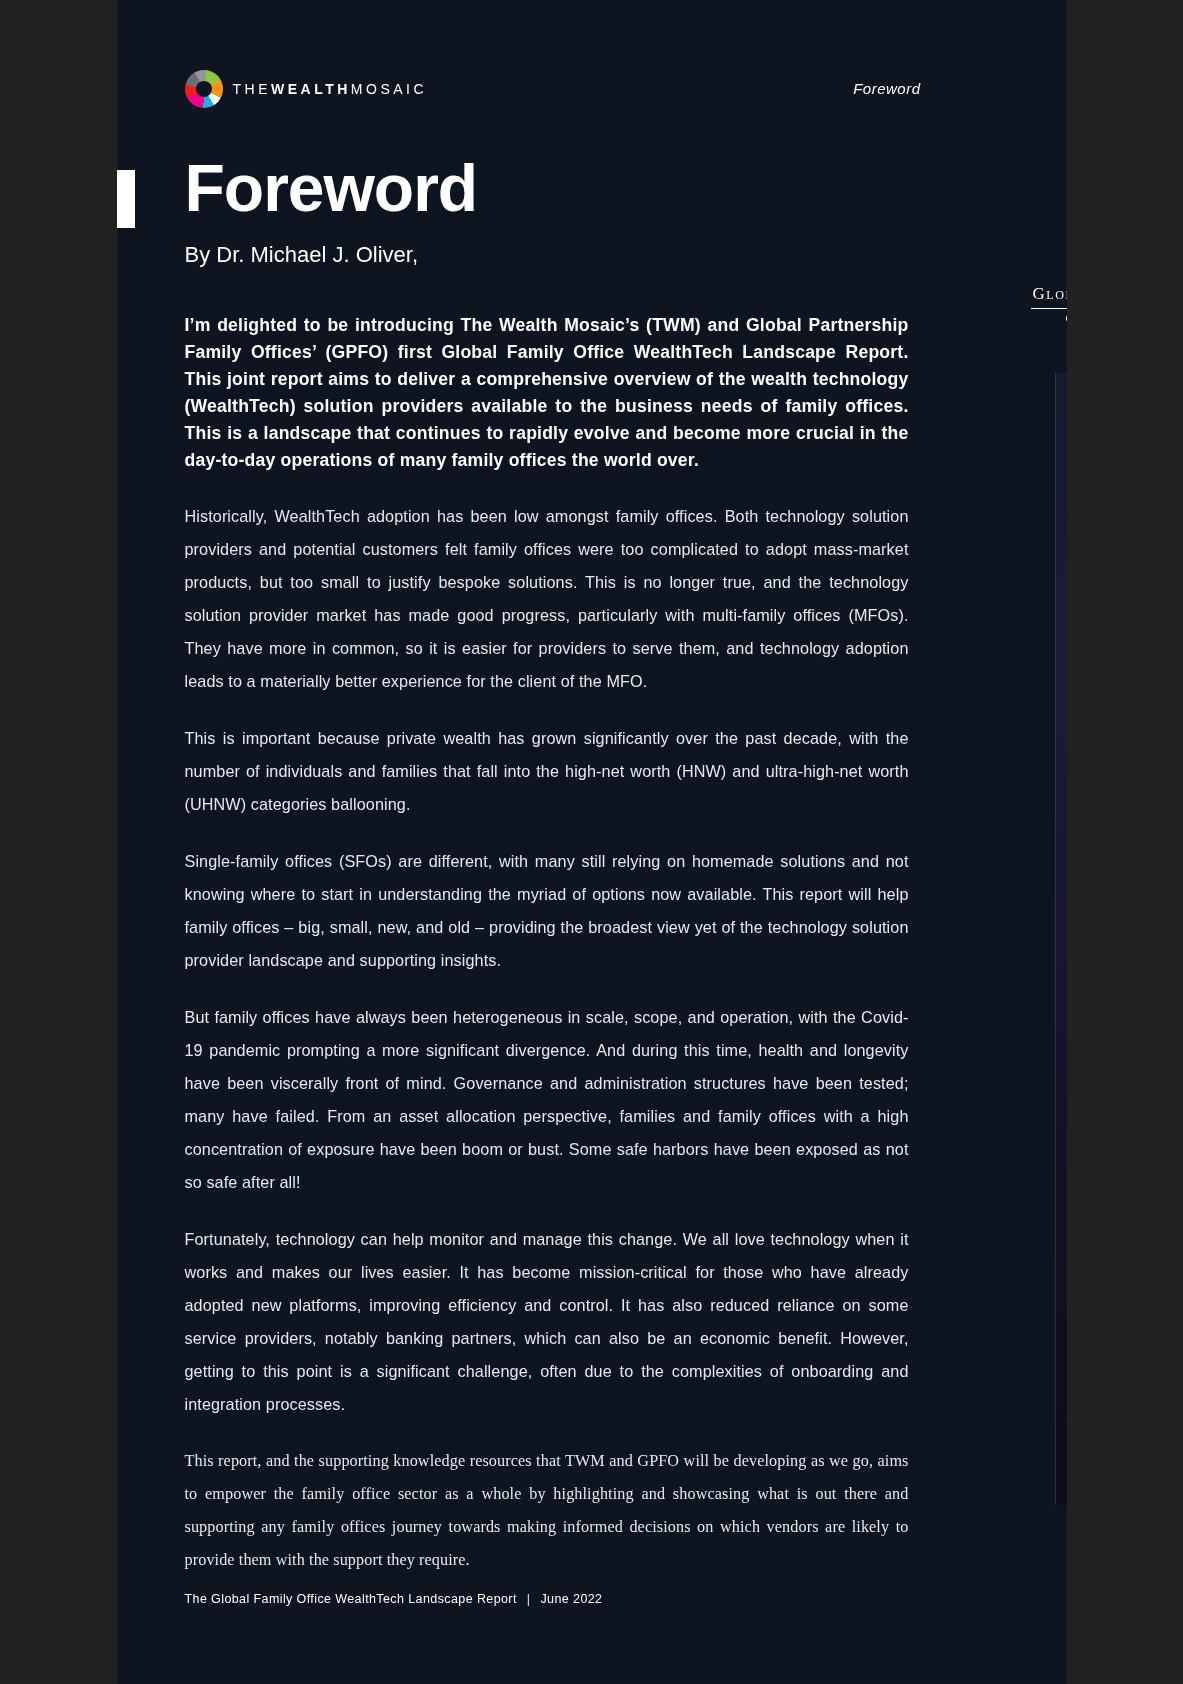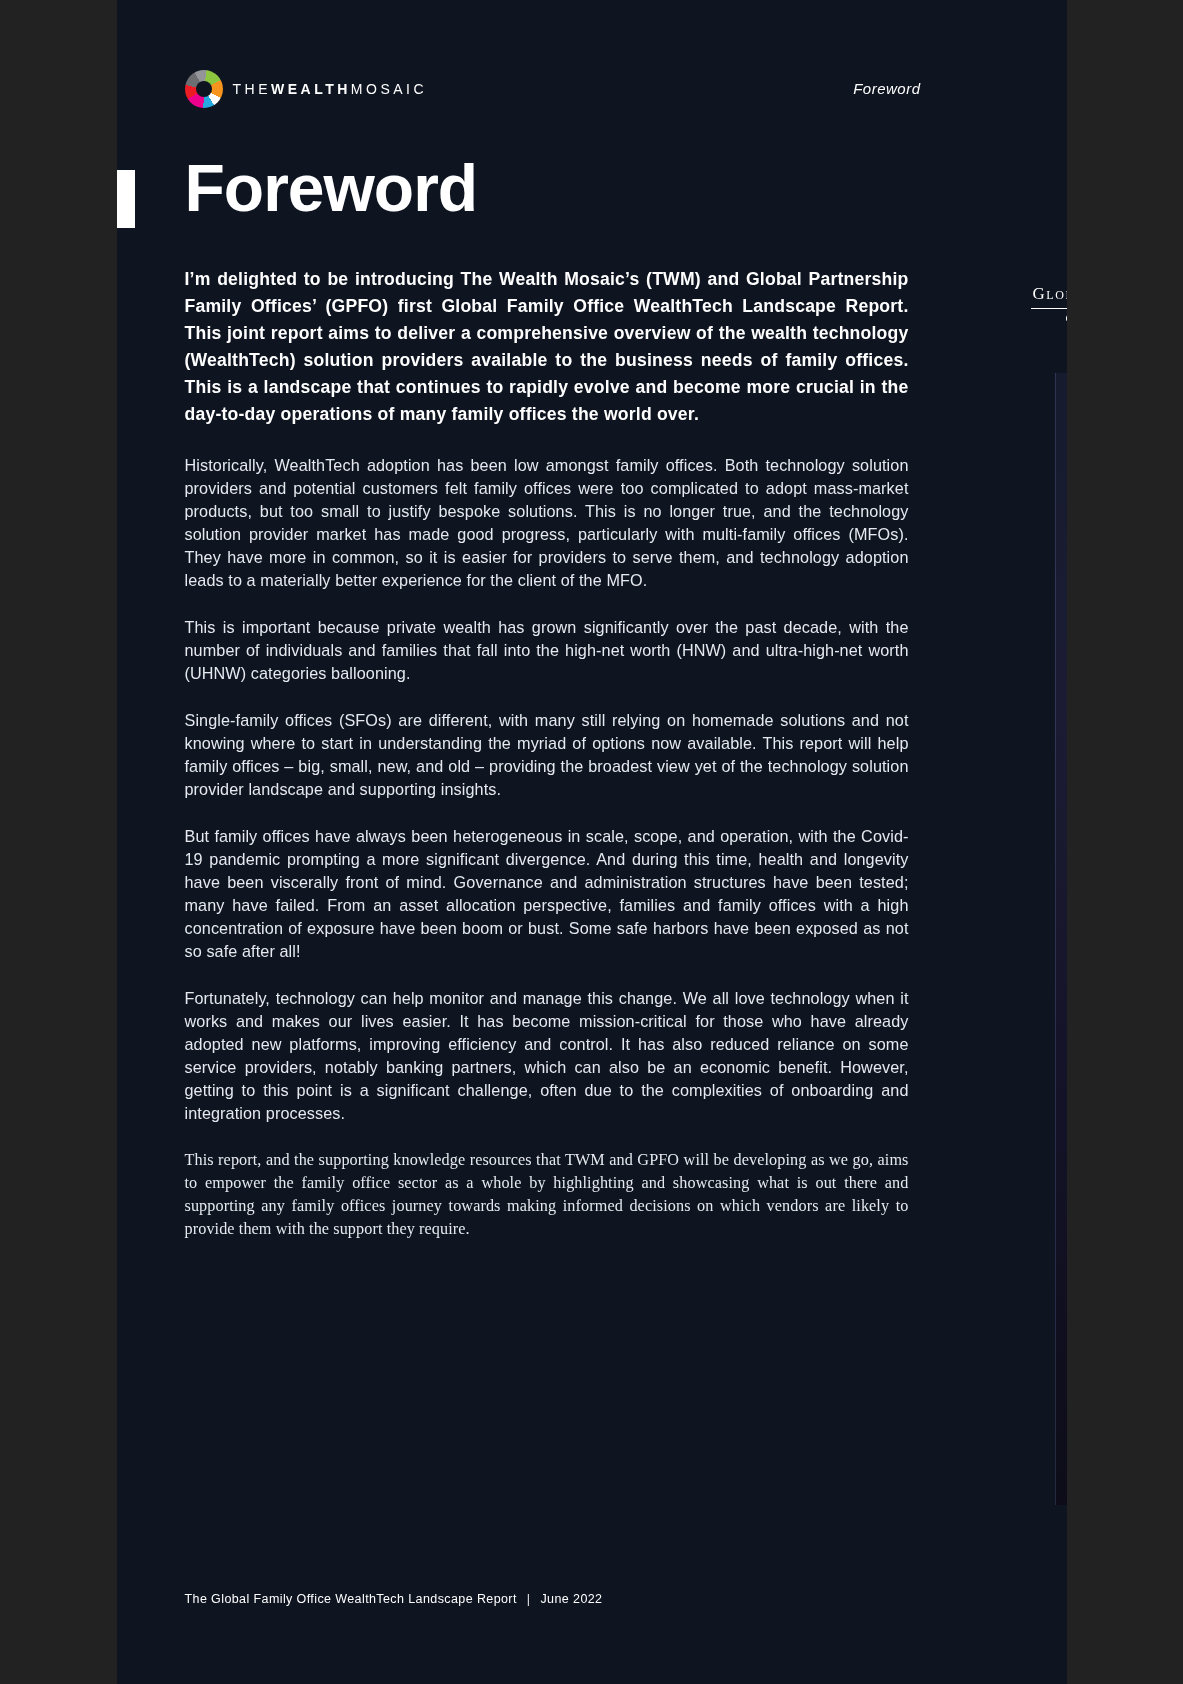--- a/index.html
+++ b/index.html
@@ -50,21 +50,21 @@
   }
   .byline{margin-top:16px; font-size:22px; line-height:30px; font-weight:500; color:var(--white);}
   
   .article{margin-top:42px;}
   .article p{text-align:justify;}
   .article p.lead{
     font-size:17.6px; line-height:27px; font-weight:700; color:var(--white);
     margin-bottom:26px; letter-spacing:.2px;
   }
   .article p.body{
-    font-size:16.2px; line-height:23px; font-weight:400; color:var(--text);
+    font-size:16.2px; line-height:33px; font-weight:400; color:var(--text);
     margin-bottom:24px; letter-spacing:.1px;
   }
   .article p:last-child{margin-bottom:0;font-family:Liberation Serif, serif;}
   
   .gpfo{position:absolute; left:900px; top:162px; width:200px; text-align:center;}
   .gpfo svg{display:block; margin:0 auto;}
   .gpfo .name{
     margin-top:6px; font-family:"Liberation Serif", serif; font-variant:small-caps;
     font-size:17px; letter-spacing:1.6px; color:var(--white); white-space:nowrap;
   }
@@ -135,20 +135,21 @@
   <div class="section-label">Foreword</div>
   <div class="page-num-box">
     <span class="num">2</span>
   </div>
 
   <div class="heading-accent-bar"></div>
 
   <div class="content">
     <h1 class="title">Foreword</h1>
     <div class="byline">
+      <div>By Dr. Michael J. Oliver,</div>
     </div>
     <div class="article">
       <p class="lead">I’m delighted to be introducing The Wealth Mosaic’s (TWM) and Global Partnership Family Offices’ (GPFO) first Global Family Office WealthTech Landscape Report. This joint report aims to deliver a comprehensive overview of the wealth technology (WealthTech) solution providers available to the business needs of family offices. This is a landscape that continues to rapidly evolve and become more crucial in the day-to-day operations of many family offices the world over.</p>
       <p class="body">Historically, WealthTech adoption has been low amongst family offices. Both technology solution providers and potential customers felt family offices were too complicated to adopt mass-market products, but too small to justify bespoke solutions. This is no longer true, and the technology solution provider market has made good progress, particularly with multi-family offices (MFOs). They have more in common, so it is easier for providers to serve them, and technology adoption leads to a materially better experience for the client of the MFO.</p>
       <p class="body">This is important because private wealth has grown significantly over the past decade, with the number of individuals and families that fall into the high-net worth (HNW) and ultra-high-net worth (UHNW) categories ballooning.</p>
       <p class="body">Single-family offices (SFOs) are different, with many still relying on homemade solutions and not knowing where to start in understanding the myriad of options now available. This report will help family offices – big, small, new, and old – providing the broadest view yet of the technology solution provider landscape and supporting insights.</p>
       <p class="body">But family offices have always been heterogeneous in scale, scope, and operation, with the Covid-19 pandemic prompting a more significant divergence. And during this time, health and longevity have been viscerally front of mind. Governance and administration structures have been tested; many have failed. From an asset allocation perspective, families and family offices with a high concentration of exposure have been boom or bust. Some safe harbors have been exposed as not so safe after all!</p>
       <p class="body">Fortunately, technology can help monitor and manage this change. We all love technology when it works and makes our lives easier. It has become mission-critical for those who have already adopted new platforms, improving efficiency and control. It has also reduced reliance on some service providers, notably banking partners, which can also be an economic benefit. However, getting to this point is a significant challenge, often due to the complexities of onboarding and integration processes.</p>
       <p class="body">This report, and the supporting knowledge resources that TWM and GPFO will be developing as we go, aims to empower the family office sector as a whole by highlighting and showcasing what is out there and supporting any family offices journey towards making informed decisions on which vendors are likely to provide them with the support they require.</p>
     </div>

